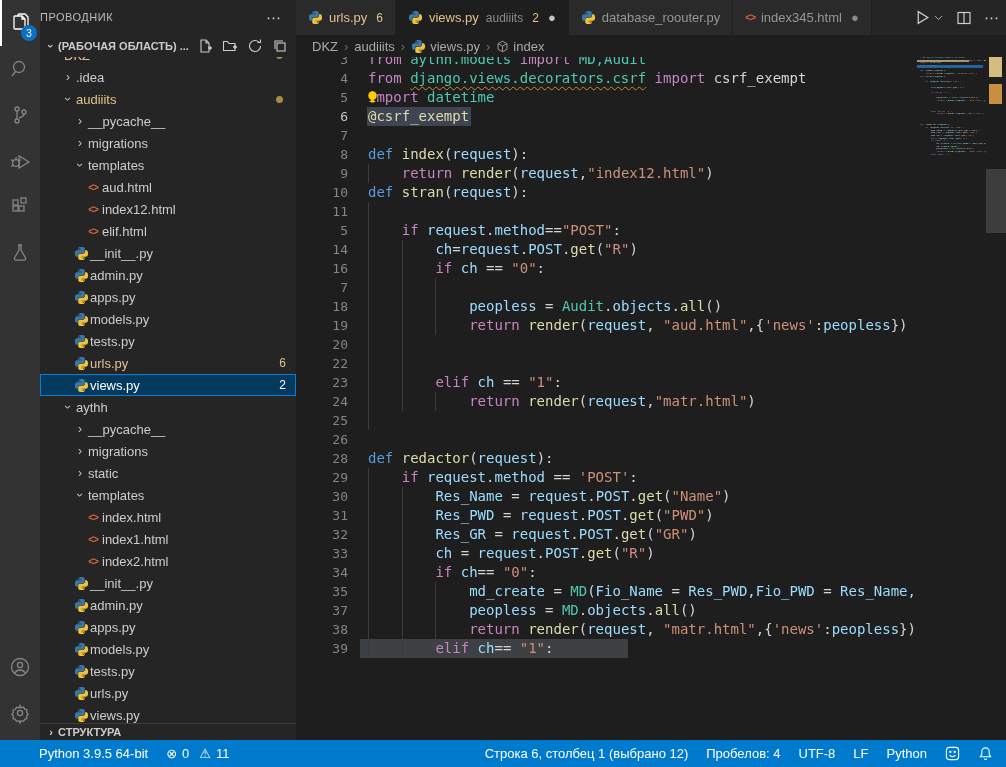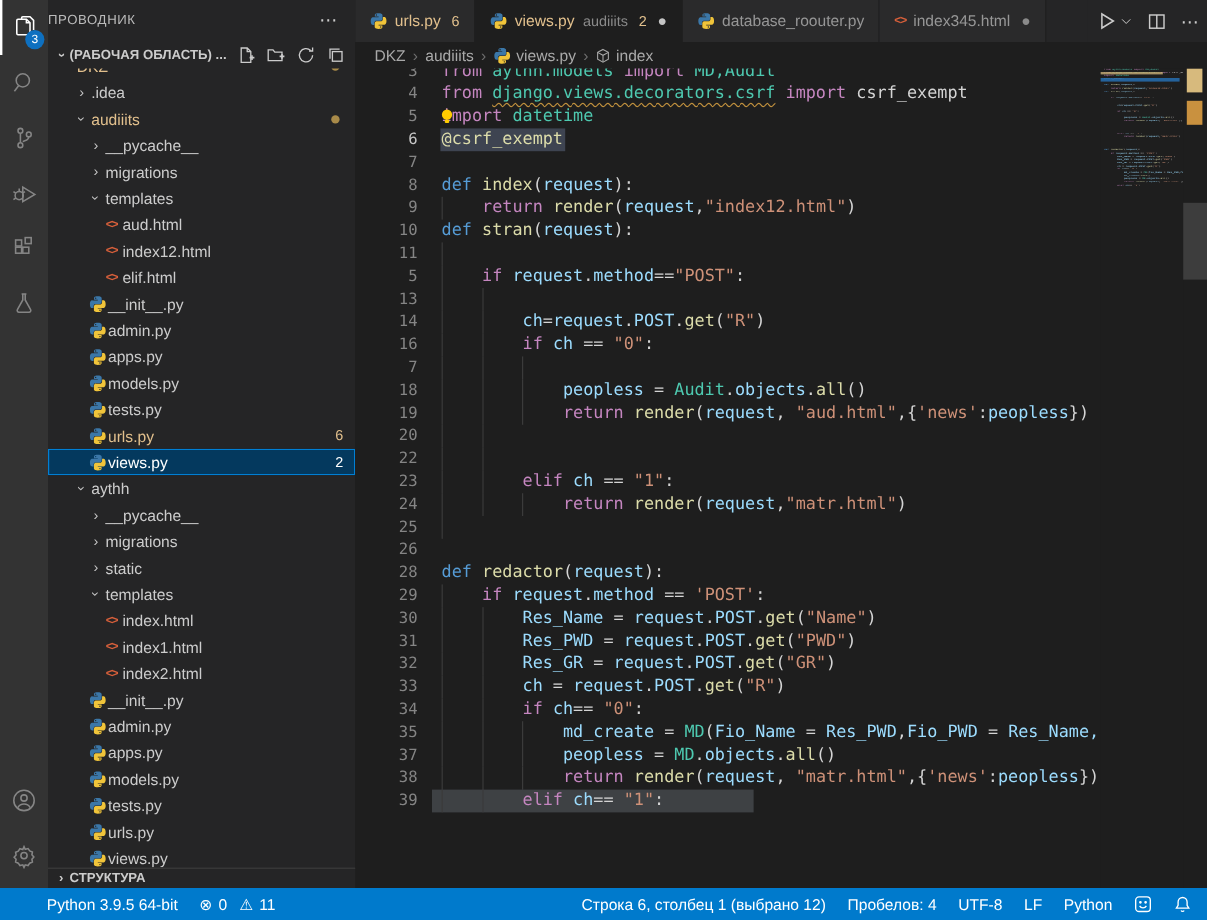--- a/index.html
+++ b/index.html
@@ -491,21 +491,20 @@
                 <circle cx="7" cy="6" r="4.6" fill="#FFCC00"></circle>
                 <rect x="5" y="10.5" width="4" height="3" rx="1" fill="#FFCC00"></rect>
               </svg></span></div>
           <div class="line"><div class="selbg" style="width: 104.16px;"></div><div class="lnum cur">6</div><span class="ltext"><span class="tk-f">@csrf_exempt</span></span></div>
           <div class="line"><div class="lnum">7</div><span class="ltext"></span></div>
           <div class="line"><div class="lnum">8</div><span class="ltext"><span class="tk-d">def</span><span class="tk-p"> </span><span class="tk-f">index</span><span class="tk-p">(</span><span class="tk-v">request</span><span class="tk-p">):</span></span></div>
           <div class="line"><div class="guide" style="left: 72px;"></div><div class="lnum">9</div><span class="ltext"><span class="tk-p">    </span><span class="tk-k">return</span><span class="tk-p"> </span><span class="tk-f">render</span><span class="tk-p">(</span><span class="tk-v">request</span><span class="tk-p">,</span><span class="tk-s">"index12.html"</span><span class="tk-p">)</span></span></div>
           <div class="line"><div class="lnum">10</div><span class="ltext"><span class="tk-d">def</span><span class="tk-p"> </span><span class="tk-f">stran</span><span class="tk-p">(</span><span class="tk-v">request</span><span class="tk-p">):</span></span></div>
           <div class="line"><div class="guide" style="left: 72px;"></div><div class="lnum">11</div><span class="ltext"></span></div>
           <div class="line"><div class="guide" style="left: 72px;"></div><div class="lnum">5</div><span class="ltext"><span class="tk-p">    </span><span class="tk-k">if</span><span class="tk-p"> </span><span class="tk-v">request</span><span class="tk-p">.</span><span class="tk-v">method</span><span class="tk-p">==</span><span class="tk-s">"POST"</span><span class="tk-p">:</span></span></div>
-          <div class="line"><div class="guide" style="left: 72px;"></div><div class="guide" style="left: 105.72px;"></div><div class="lnum">13</div><span class="ltext"></span></div>
           <div class="line"><div class="guide" style="left: 72px;"></div><div class="guide" style="left: 105.72px;"></div><div class="lnum">14</div><span class="ltext"><span class="tk-p">        </span><span class="tk-v">ch</span><span class="tk-p">=</span><span class="tk-v">request</span><span class="tk-p">.</span><span class="tk-v">POST</span><span class="tk-p">.</span><span class="tk-f">get</span><span class="tk-p">(</span><span class="tk-s">"R"</span><span class="tk-p">)</span></span></div>
           <div class="line"><div class="guide" style="left: 72px;"></div><div class="guide" style="left: 105.72px;"></div><div class="lnum">16</div><span class="ltext"><span class="tk-p">        </span><span class="tk-k">if</span><span class="tk-p"> </span><span class="tk-v">ch</span><span class="tk-p"> == </span><span class="tk-s">"0"</span><span class="tk-p">:</span></span></div>
           <div class="line"><div class="guide" style="left: 72px;"></div><div class="guide" style="left: 105.72px;"></div><div class="guide" style="left: 139.44px;"></div><div class="lnum">7</div><span class="ltext"></span></div>
           <div class="line"><div class="guide" style="left: 72px;"></div><div class="guide" style="left: 105.72px;"></div><div class="guide" style="left: 139.44px;"></div><div class="lnum">18</div><span class="ltext"><span class="tk-p">            </span><span class="tk-v">peopless</span><span class="tk-p"> = </span><span class="tk-c">Audit</span><span class="tk-p">.</span><span class="tk-v">objects</span><span class="tk-p">.</span><span class="tk-f">all</span><span class="tk-p">()</span></span></div>
           <div class="line"><div class="guide" style="left: 72px;"></div><div class="guide" style="left: 105.72px;"></div><div class="guide" style="left: 139.44px;"></div><div class="lnum">19</div><span class="ltext"><span class="tk-p">            </span><span class="tk-k">return</span><span class="tk-p"> </span><span class="tk-f">render</span><span class="tk-p">(</span><span class="tk-v">request</span><span class="tk-p">, </span><span class="tk-s">"aud.html"</span><span class="tk-p">,{</span><span class="tk-s">'news'</span><span class="tk-p">:</span><span class="tk-v">peopless</span><span class="tk-p">})</span></span></div>
           <div class="line"><div class="guide" style="left: 72px;"></div><div class="guide" style="left: 105.72px;"></div><div class="lnum">20</div><span class="ltext"></span></div>
           <div class="line"><div class="guide" style="left: 72px;"></div><div class="guide" style="left: 105.72px;"></div><div class="lnum">22</div><span class="ltext"></span></div>
           <div class="line"><div class="guide" style="left: 72px;"></div><div class="guide" style="left: 105.72px;"></div><div class="lnum">23</div><span class="ltext"><span class="tk-p">        </span><span class="tk-k">elif</span><span class="tk-p"> </span><span class="tk-v">ch</span><span class="tk-p"> == </span><span class="tk-s">"1"</span><span class="tk-p">:</span></span></div>
           <div class="line"><div class="guide" style="left: 72px;"></div><div class="guide" style="left: 105.72px;"></div><div class="guide" style="left: 139.44px;"></div><div class="lnum">24</div><span class="ltext"><span class="tk-p">            </span><span class="tk-k">return</span><span class="tk-p"> </span><span class="tk-f">render</span><span class="tk-p">(</span><span class="tk-v">request</span><span class="tk-p">,</span><span class="tk-s">"matr.html"</span><span class="tk-p">)</span></span></div>
           <div class="line"><div class="guide" style="left: 72px;"></div><div class="lnum">25</div><span class="ltext"></span></div>

